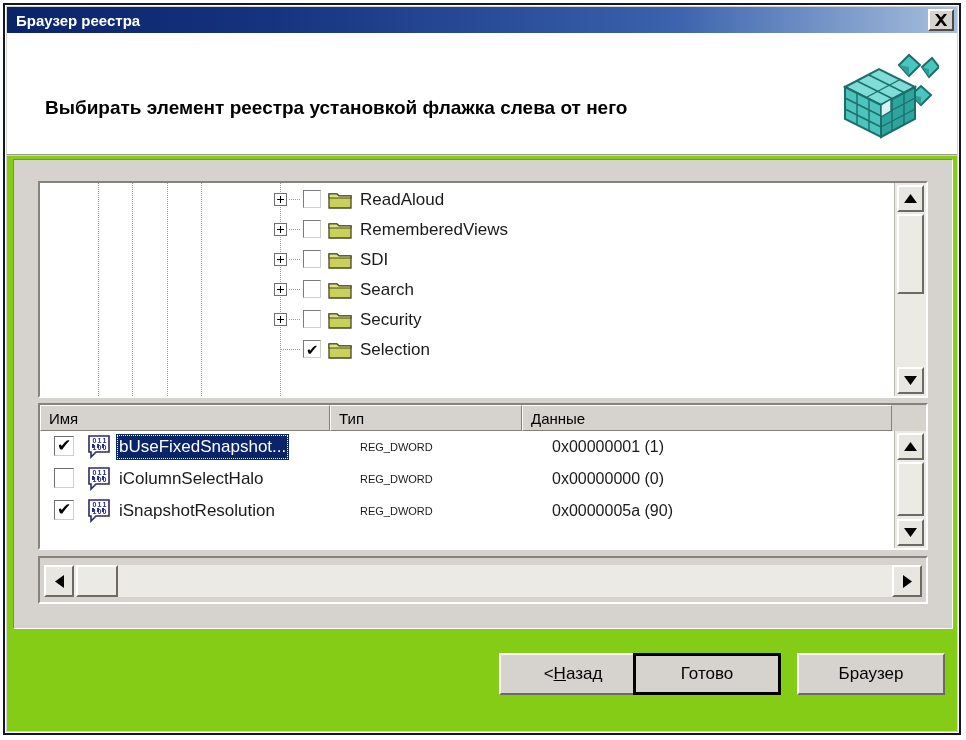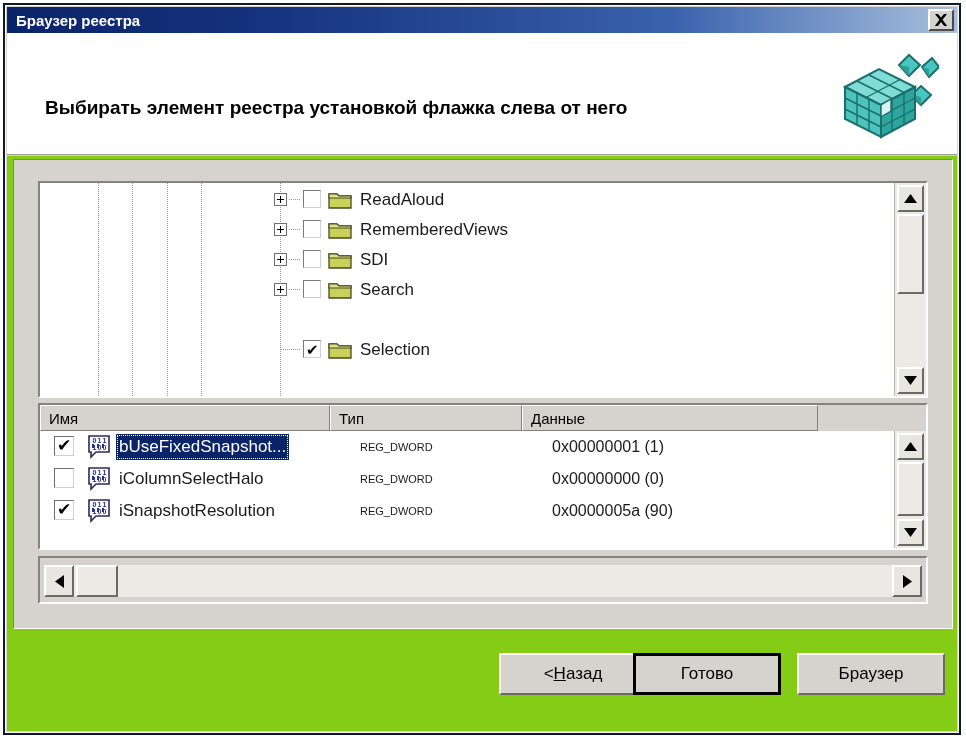--- a/index.html
+++ b/index.html
@@ -329,20 +329,30 @@
             <div class="expander" style="left:234px;top:8px"></div>
             <div class="hdots" style="left:249px;top:14px;width:12px"></div>
             <div class="tcheck" style="left:263px;top:5px"></div>
             <svg class="folder" style="left:288px;top:5px" viewBox="0 0 24 19">
               <path d="M1,4 L1,18 L23,18 L23,6 L11,6 L9,4 Z" fill="#c9d15a" stroke="#4a4a22" stroke-width="1.3"></path>
               <path d="M1,4 L9,4 L11,6 L23,6 L23,8 L1,8 Z" fill="#dde28a" stroke="#4a4a22" stroke-width="1.1"></path>
             </svg>
             <div class="tree-label" style="left:320px">Search</div>
           </div>
 
+          <div class="tree-row" style="top:122px">
+            <div class="expander" style="left:234px;top:8px"></div>
+            <div class="hdots" style="left:249px;top:14px;width:12px"></div>
+            <div class="tcheck" style="left:263px;top:5px"></div>
+            <svg class="folder" style="left:288px;top:5px" viewBox="0 0 24 19">
+              <path d="M1,4 L1,18 L23,18 L23,6 L11,6 L9,4 Z" fill="#c9d15a" stroke="#4a4a22" stroke-width="1.3"></path>
+              <path d="M1,4 L9,4 L11,6 L23,6 L23,8 L1,8 Z" fill="#dde28a" stroke="#4a4a22" stroke-width="1.1"></path>
+            </svg>
+            <div class="tree-label" style="left:320px">Security</div>
+          </div>
 
           <div class="tree-row" style="top:152px">
             <div class="hdots" style="left:241px;top:14px;width:20px"></div>
             <div class="tcheck" style="left:263px;top:5px">
               <span class="tick">✔</span>
             </div>
             <svg class="folder" style="left:288px;top:5px" viewBox="0 0 24 19">
               <path d="M1,4 L1,18 L23,18 L23,6 L11,6 L9,4 Z" fill="#c9d15a" stroke="#4a4a22" stroke-width="1.3"></path>
               <path d="M1,4 L9,4 L11,6 L23,6 L23,8 L1,8 Z" fill="#dde28a" stroke="#4a4a22" stroke-width="1.1"></path>
             </svg>
@@ -363,21 +373,21 @@
               <polygon points="0,0 13,0 6.5,9" fill="#000000"></polygon>
             </svg>
           </div>
         </div>
       </div>
 
       <div class="list-panel">
         <div class="lheader">
           <div class="lhcell" style="width:290px">Имя</div>
           <div class="lhcell" style="width:192px">Тип</div>
-          <div class="lhcell" style="width:296px">Данные</div>
+          <div class="lhcell" style="width:370px">Данные</div>
         </div>
 
         <div class="lrows">
 
           <div class="lrow" style="top:0px">
             <div class="lcheck" style="top:5px">
               <span class="tick">✔</span>
             </div>
             <svg class="regicon" style="top:4px" viewBox="0 0 26 24">
               <path d="M1,1 L21,1 L21,17 L8,17 L3,22 L3,17 L1,17 Z" fill="#ffffff" stroke="#2b2b5e" stroke-width="1.6"></path>

